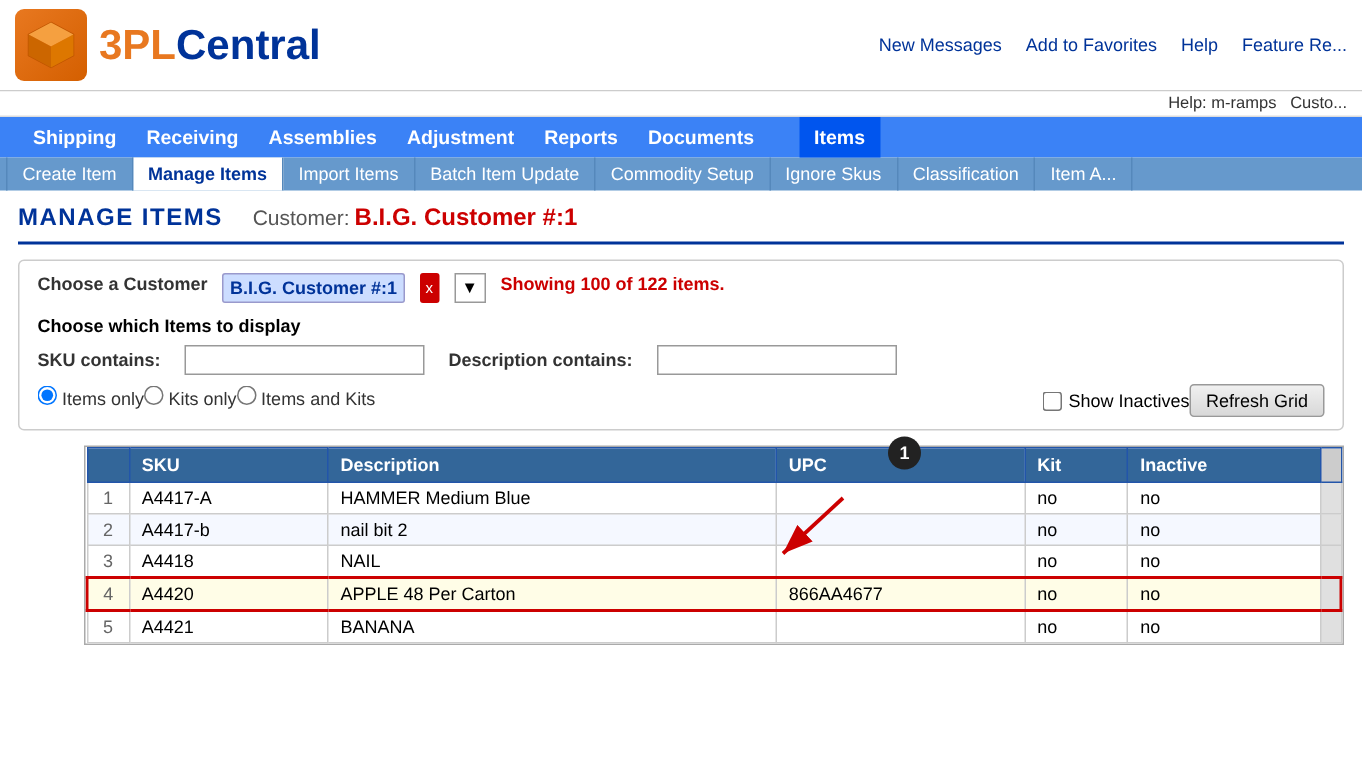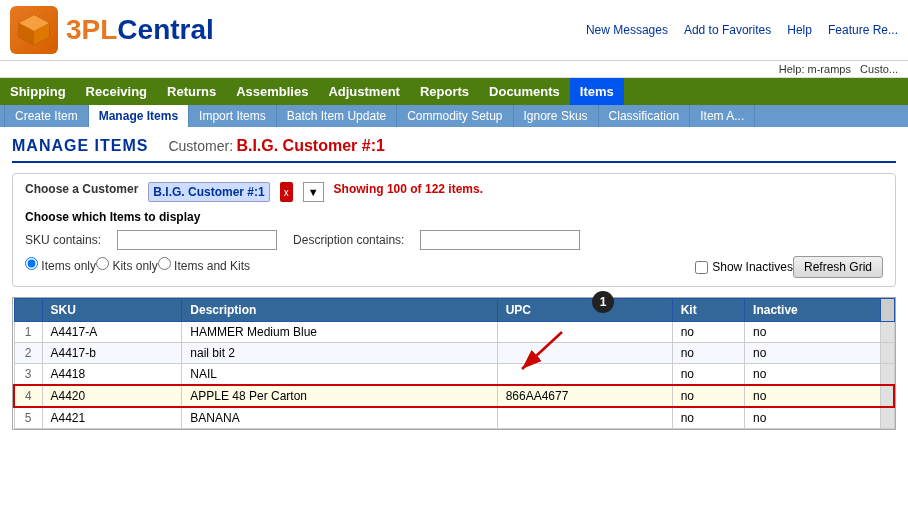--- a/index.html
+++ b/index.html
@@ -33,34 +33,34 @@
       background: #fff;
       text-align: right;
       padding: 2px 10px;
       font-size: 11px;
       color: #333;
       border-bottom: 1px solid #ddd;
     }
 
     
     .main-nav {
-      background: #4d7c0f;
-      display: flex;
-      padding: 0 0;
+      background: #3b82f6;
+      display: flex;
+      padding: 0 12px;
     }
     .main-nav a {
       color: #fff;
       text-decoration: none;
       padding: 6px 10px;
       font-size: 13px;
       font-weight: bold;
       cursor: pointer;
       white-space: nowrap;
     }
-    .main-nav a.active { background: #0055ee; }
+    .main-nav a.active { background: #0055ee; margin-left: 20px; }
 
     
     .sub-nav {
       background: #6699cc;
       display: flex;
       padding: 0 4px;
     }
     .sub-nav a {
       color: #fff;
       text-decoration: none;
@@ -138,21 +138,21 @@
     .showing-text { color: #cc0000; font-weight: bold; font-size: 12px; }
 
     .choose-items-section { color: #000000; font-weight: bold; margin-bottom: 6px; }
 
     .filter-row {
       display: flex;
       align-items: center;
       gap: 16px;
       margin-bottom: 6px;
     }
-    .filter-row label { font-weight: normal; color: #333; }
+    .filter-row label { font-weight: bold; color: #333; }
     .filter-input {
       border: 1px solid #999;
       padding: 2px 4px;
       font-size: 12px;
       width: 160px;
     }
 
     .radio-row {
       display: flex;
       align-items: center;
@@ -200,20 +200,21 @@
     .items-table tr.highlighted td:last-child {
       border-right: 2px solid #cc0000;
     }
     .num-cell { text-align: center; color: #666; }
 
     
     .table-wrapper {
       position: relative;
       border: 1px solid #aaa;
       overflow: hidden;
+      margin-left: 44px;
     }
   </style>
 </head>
 <body>
 
 <div class="top-header">
   <div class="logo-area">
     <div class="logo-box">
       <svg viewBox="0 0 34 34">
         <polygon points="17,2 32,10 32,24 17,32 2,24 2,10" fill="#e87820" stroke="#c05500" stroke-width="1"></polygon>
@@ -236,21 +237,20 @@
 
 <div class="user-bar">
   <span>Help:</span>
   <span>m-ramps</span> &nbsp;
   <span>Custo...</span>
 </div>
 
 <div class="main-nav">
   <a>Shipping</a>
   <a>Receiving</a>
-  <a>Returns</a>
   <a>Assemblies</a>
   <a>Adjustment</a>
   <a>Reports</a>
   <a>Documents</a>
   <a class="active">Items</a>
 </div>
 
 <div class="sub-nav">
   <a>Create Item</a>
   <a class="active">Manage Items</a>

